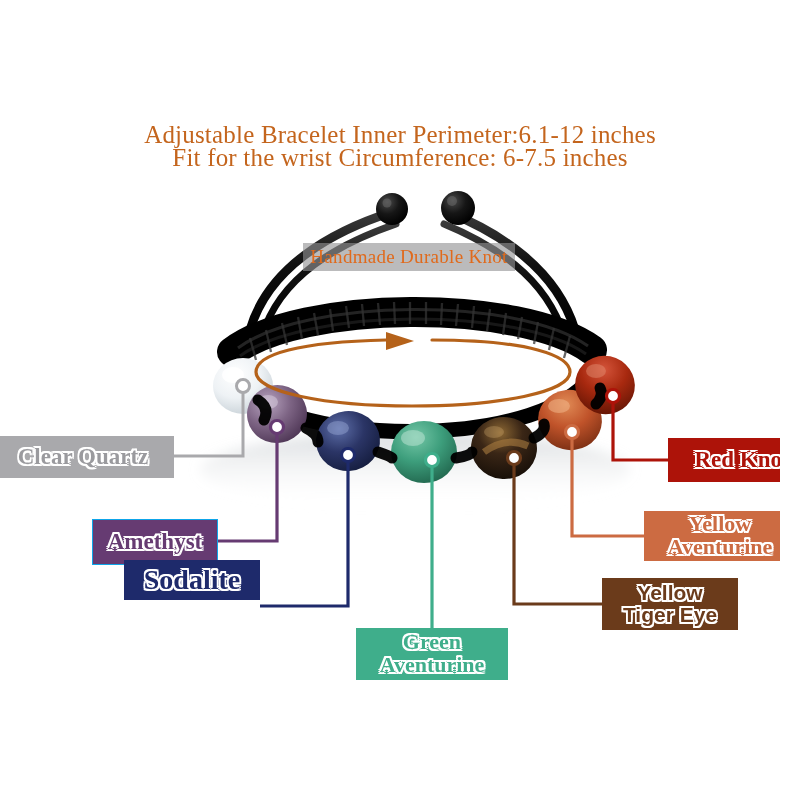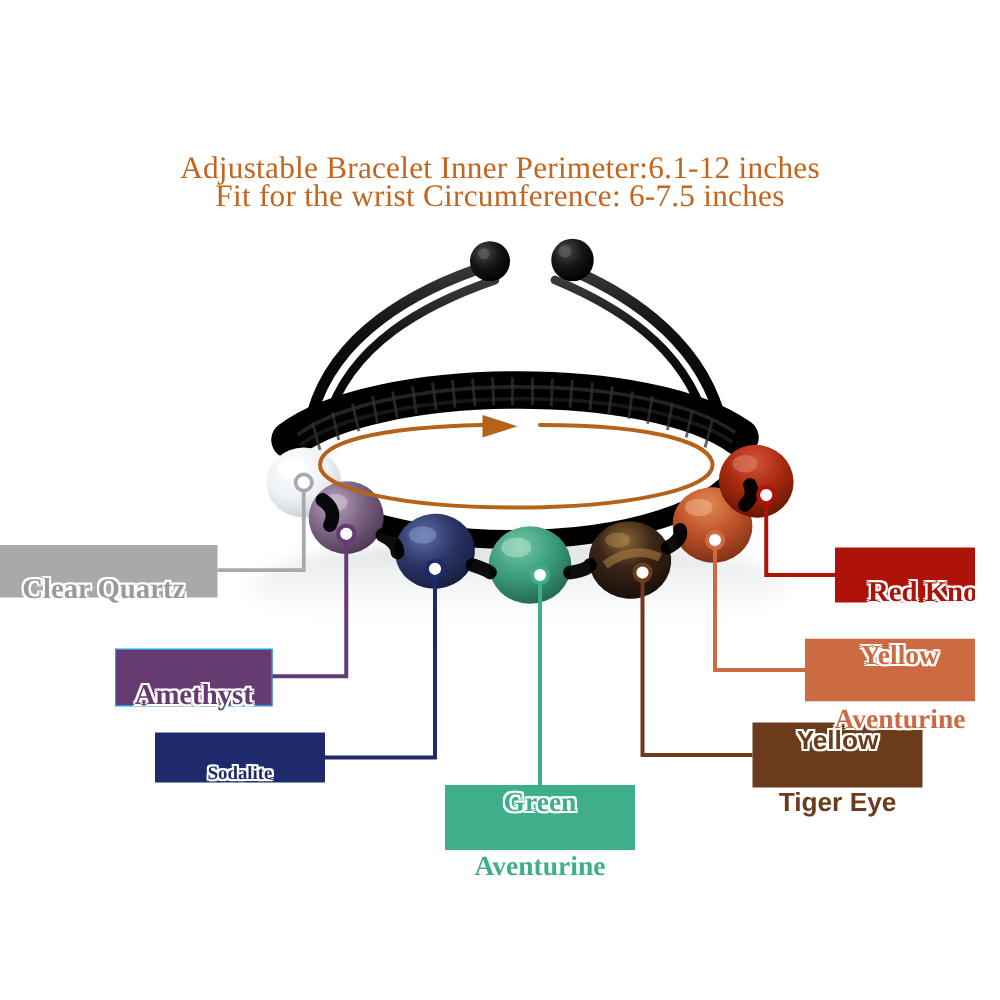--- a/index.html
+++ b/index.html
@@ -25,28 +25,28 @@
   
   .label{position:absolute;display:flex;align-items:center;justify-content:center;
          text-align:center;line-height:1.04;z-index:8;
          color:#ffffff;font-family:"Liberation Serif",serif;font-weight:bold;
          -webkit-text-stroke:0px;
          text-shadow:
             -1.6px -1.6px 0 #fff, 1.6px -1.6px 0 #fff,
             -1.6px  1.6px 0 #fff, 1.6px  1.6px 0 #fff,
             -1.6px 0 0 #fff, 1.6px 0 0 #fff,
              0 -1.6px 0 #fff, 0 1.6px 0 #fff;}
-  .label span{display:block;margin-top:28px;}
+  .label span{display:block;}
 
   #lbl-quartz{left:-8px;top:436px;width:182px;height:42px;background:#a9a9ac;
               color:#9a9a9e;font-size:23px;}
   #lbl-amethyst{left:92px;top:519px;width:124px;height:44px;background:#663b72;
               color:#663b72;font-size:23px;border:1px solid #0ea5e9;}
-  #lbl-sodalite{left:124px;top:586px;width:136px;height:40px;background:#1e2a6b;
-              color:#1e2a6b;font-size:15px;justify-content:center;}
+  #lbl-sodalite{left:124px;top:560px;width:136px;height:40px;background:#1e2a6b;
+              color:#1e2a6b;font-size:28px;justify-content:center;}
   #lbl-green{left:356px;top:628px;width:152px;height:52px;background:#3fae8b;
               color:#3fae8b;font-size:22px;}
   #lbl-redjasper{left:668px;top:438px;width:148px;height:44px;background:#ad1309;
               color:#ad1309;font-size:23px;}
   #lbl-yellowav{left:644px;top:511px;width:152px;height:50px;background:#cc6b42;
               color:#cc6b42;font-size:22px;}
   #lbl-tigereye{left:602px;top:578px;width:136px;height:52px;background:#6b3b1b;
               color:#6b3b1b;font-size:21px;
               font-family:"Liberation Sans",sans-serif;}
 
@@ -209,20 +209,21 @@
       <path d="M596,404 q8,-8 4,-16"></path>
     </g>
 
     <g>
       <path d="M432,340 C530,340 570,356 570,372 C570,392 500,406 412,406
                C324,406 256,392 256,372 C256,354 300,342 386,340" stroke="#b5621a" stroke-width="3.2" fill="none" stroke-linecap="round"></path>
       <polygon points="386,332 414,341 386,350" fill="#b5621a"></polygon>
     </g>
   </svg>
 
+  <div class="knotlabel">Handmade Durable Knot</div>
 
   <svg id="lines" viewBox="0 0 800 800">
 
     <g>
       <path d="M243,386 L243,456 L174,456" stroke="#a9a9ac" stroke-width="3" fill="none"></path>
       <circle cx="243" cy="386" r="6.5" fill="#fff" stroke="#a9a9ac" stroke-width="3"></circle>
     </g>
 
     <g>
       <path d="M277,427 L277,541 L216,541" stroke="#663b72" stroke-width="3.2" fill="none"></path>

